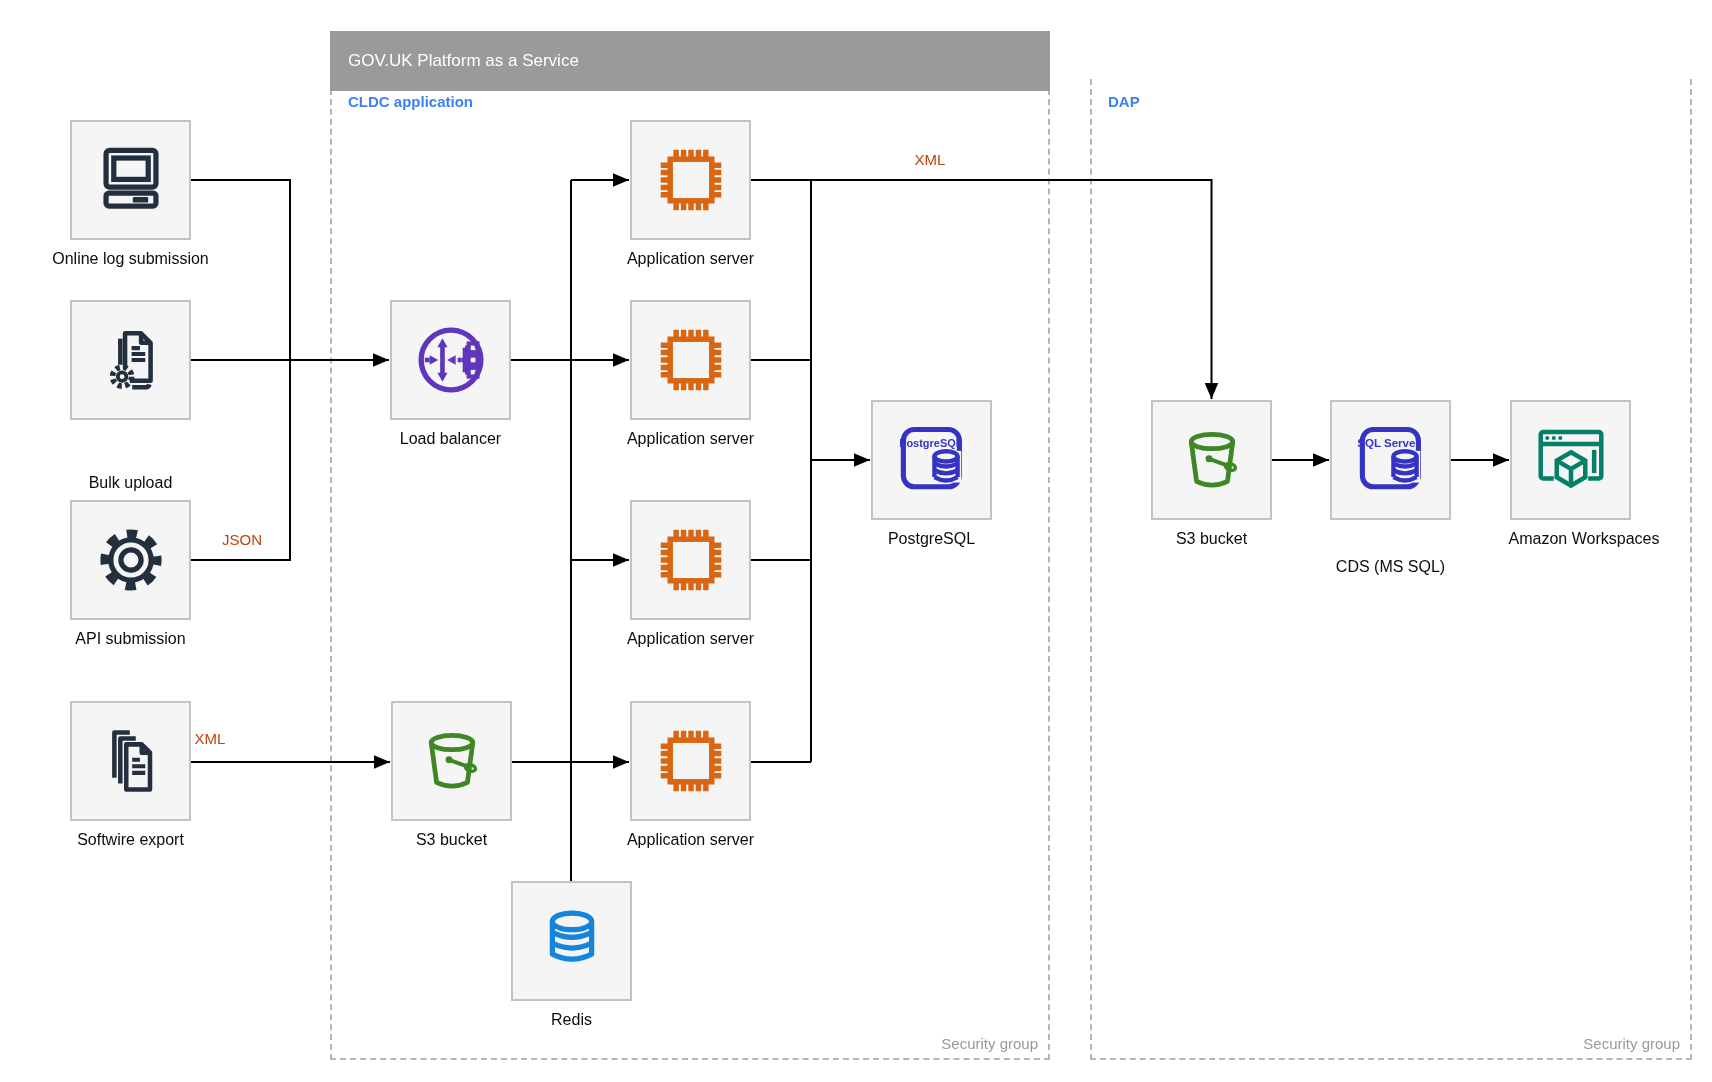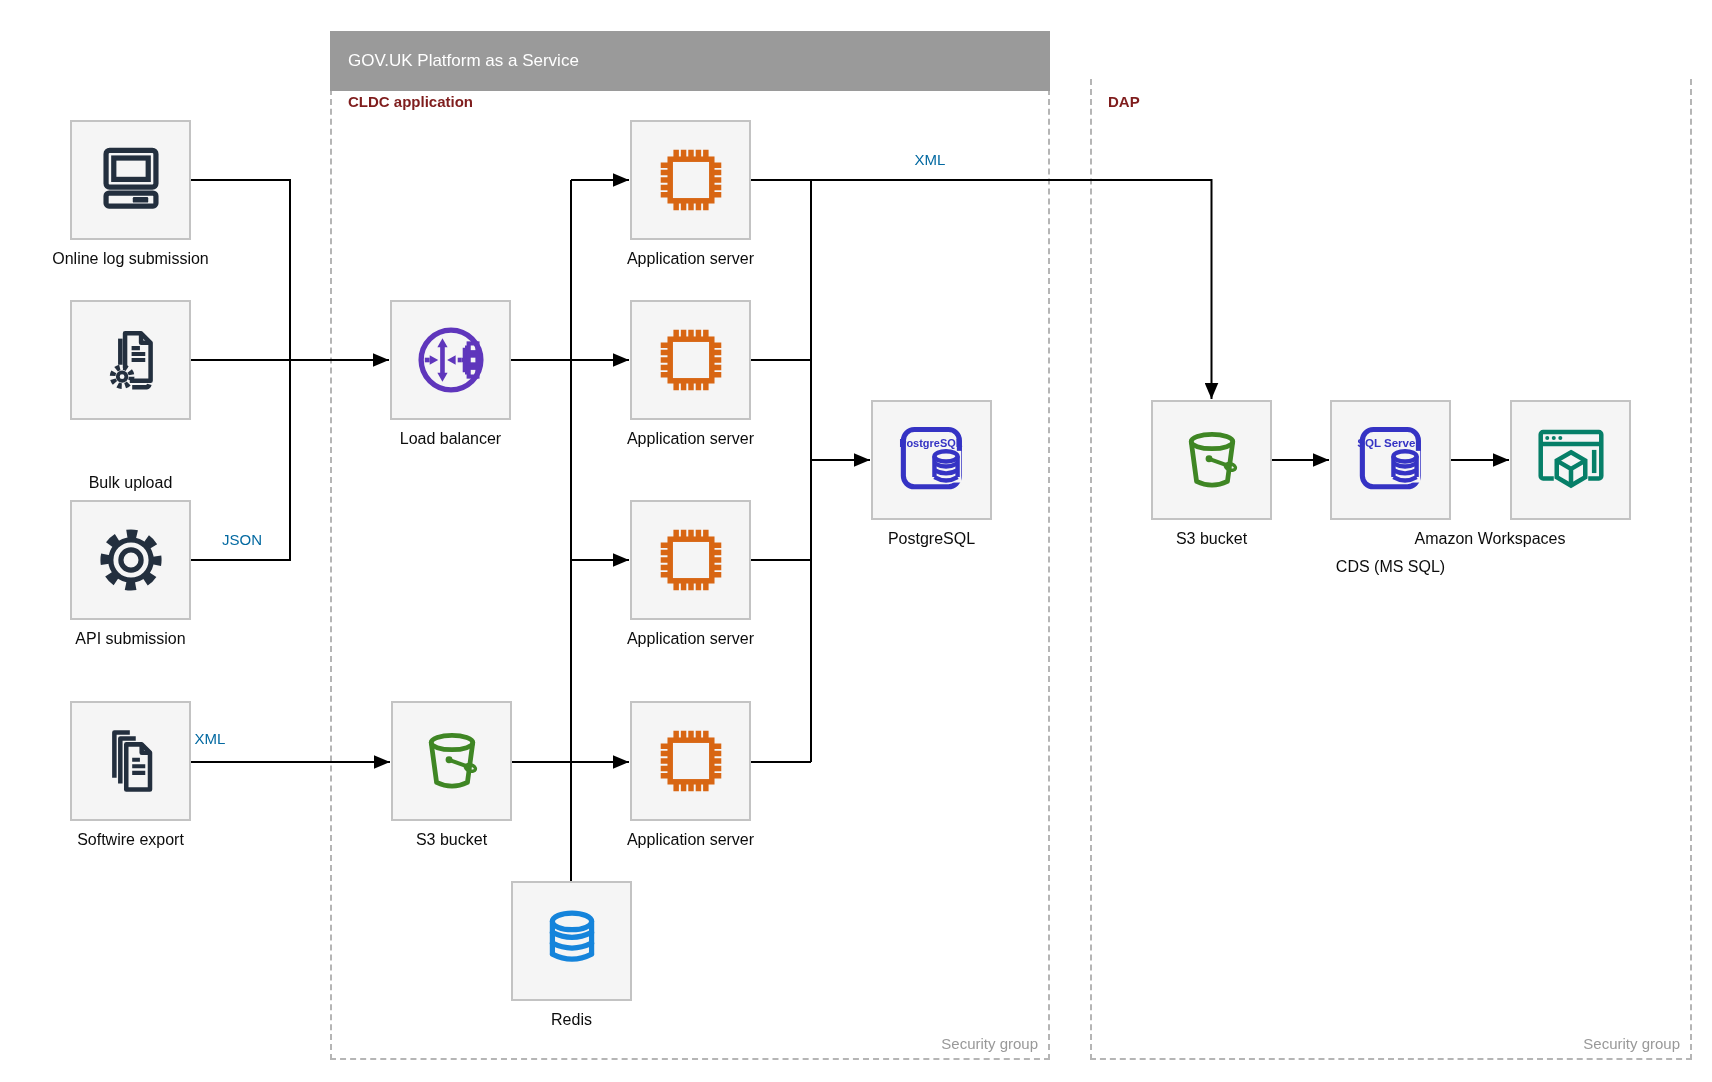--- a/index.html
+++ b/index.html
@@ -5,32 +5,32 @@
   html,body{margin:0;padding:0;background:#ffffff;}
   body{font-family:"Liberation Sans","DejaVu Sans",sans-serif;}
   .canvas{position:relative;width:1712px;height:1082px;background:#ffffff;overflow:hidden;}
 
   
   .container{position:absolute;}
   .container .hdr{position:absolute;left:0;top:0;right:0;height:60px;background:#9a9a9a;
     color:#ffffff;font-weight:normal;font-size:17px;line-height:60px;padding-left:18px;box-sizing:border-box;margin-top:12px;}
   .container .bodyarea{position:absolute;left:0;top:60px;right:0;bottom:0;
     border:2px dashed #b5b5b5;border-top:none;box-sizing:border-box;}
-  .container .sublabel{position:absolute;left:18px;top:74px;font-weight:bold;font-size:15px;color:#7f1d1d;}
+  .container .sublabel{position:absolute;left:18px;top:74px;font-weight:bold;font-size:15px;color:#3b82f6;}
   .container .footer{position:absolute;right:12px;bottom:8px;font-size:15px;color:#999999;}
 
   
   .node{position:absolute;width:121px;height:120px;background:#f5f5f5;border:2px solid #c3c3c3;
     box-sizing:border-box;display:flex;align-items:center;justify-content:center;}
   .node svg{display:block;}
   .node-label{position:absolute;width:240px;text-align:center;font-size:16px;color:#0c0c0c;}
 
   
   .edges{position:absolute;left:0;top:0;pointer-events:none;}
-  .edge-label{position:absolute;transform:translateX(-50%);font-size:15px;color:#0369a1;background:#ffffff;padding:0 2px;}
+  .edge-label{position:absolute;transform:translateX(-50%);font-size:15px;color:#c2410c;background:#ffffff;padding:0 2px;}
 </style>
 </head>
 <body>
 
 <div class="canvas">
 
   <div class="container" style="left:330px;top:19px;width:720px;height:1041px;">
     <div class="bodyarea"></div>
     <div class="hdr">GOV.UK Platform as a Service</div>
     <div class="sublabel">CLDC application</div>
@@ -249,21 +249,21 @@
         <circle cx="12" cy="13.5" r="1.7" fill="#067f68" stroke="none"></circle>
         <circle cx="17.5" cy="13.5" r="1.7" fill="#067f68" stroke="none"></circle>
         <circle cx="23" cy="13.5" r="1.7" fill="#067f68" stroke="none"></circle>
         <path d="M51.5,23.5 V43"></path>
         <rect x="17.5" y="25" width="29" height="31" fill="#f5f5f5" stroke="none"></rect>
         <path d="M32,25.5 L44,32.5 V46.5 L32,53.5 L20,46.5 V32.5 Z"></path>
         <path d="M20,32.5 L32,39.5 L44,32.5 M32,39.5 V53.5"></path>
       </g>
     </svg>
   </div>
-  <div class="node-label" style="left:1370px;top:530px;">Amazon Workspaces</div>
+  <div class="node-label" style="left:1464px;top:530px;">Amazon Workspaces</div>
 
   <svg class="edges" width="1712" height="1082" viewBox="0 0 1712 1082">
     <defs>
       <marker id="arw" markerUnits="userSpaceOnUse" markerWidth="18" markerHeight="14" refX="16.5" refY="7" orient="auto">
         <path d="M0,0 L16.5,7 L0,14 Z" fill="#000000"></path>
       </marker>
     </defs>
     <g stroke="#000000" stroke-width="2" fill="none">
       <path d="M191,180 H290 V560 H191"></path>
       <path d="M191,360 H389" marker-end="url(#arw)"></path>

